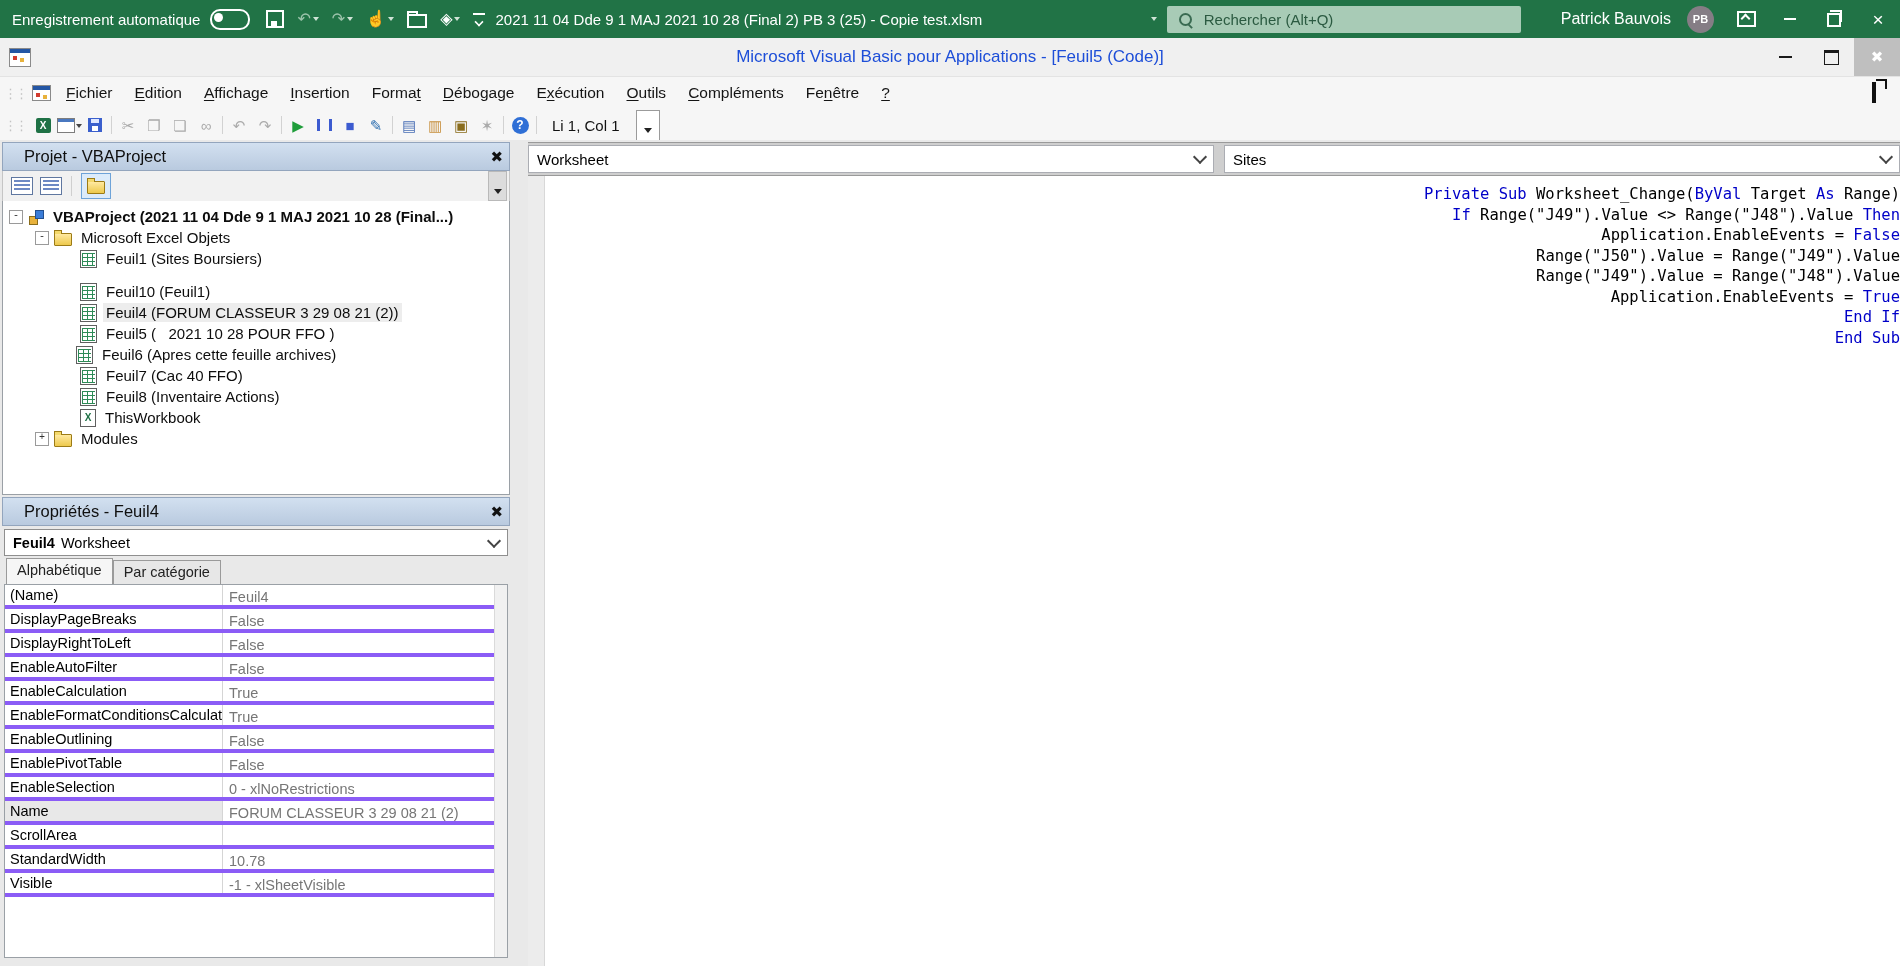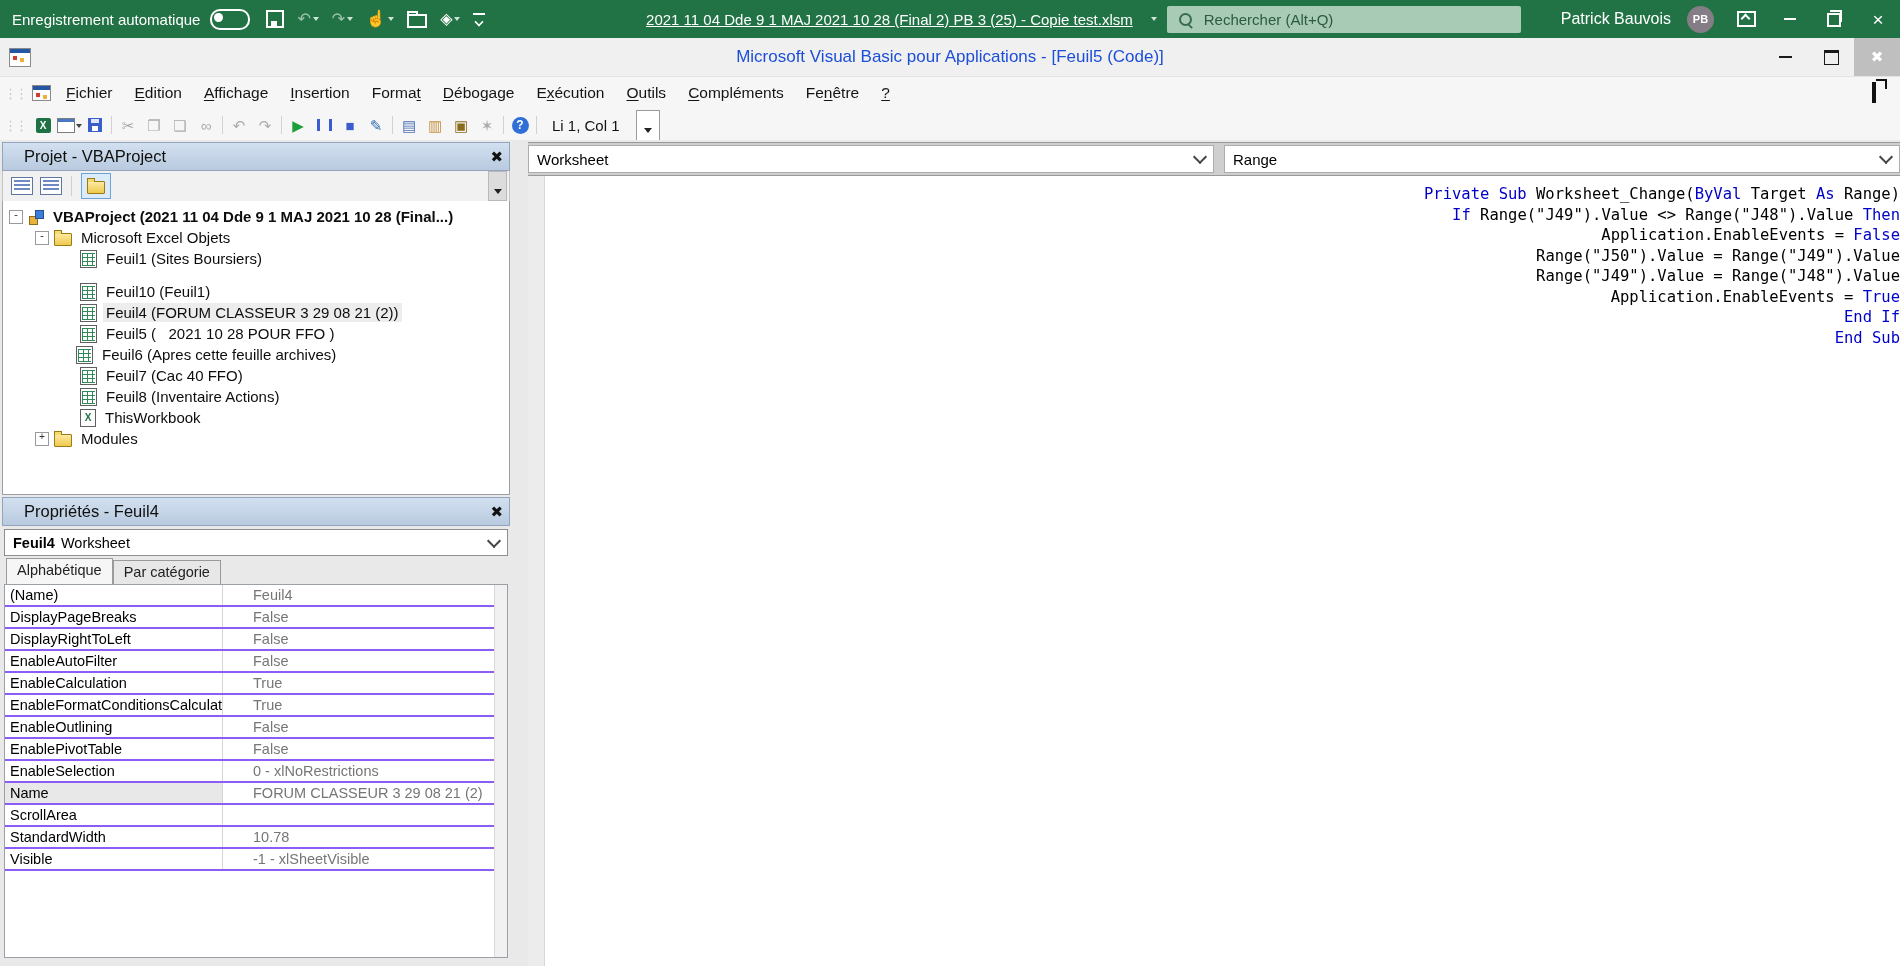--- a/index.html
+++ b/index.html
@@ -16,21 +16,21 @@
   .qat-btn{display:flex;align-items:center;gap:2px;}
   .qat .g{font-size:16px;line-height:1;color:#fff;}
   .qat .dim{color:#9cc3ab;}
   .caret-dn{width:0;height:0;border:3px solid transparent;border-top:4px solid #cfe3d6;margin-top:3px;}
   .i-floppy-o{width:14px;height:14px;border:2px solid #fff;position:relative;}
   .i-floppy-o::after{content:"";position:absolute;left:3px;bottom:0;width:6px;height:5px;background:#fff;}
   .i-folder-o{width:16px;height:10px;border:2px solid #fff;position:relative;margin-top:4px;}
   .i-folder-o::before{content:"";position:absolute;top:-5px;left:-2px;width:7px;height:3px;border:2px solid #fff;border-bottom:none;}
   .i-chevbar{width:12px;border-top:2px solid #fff;position:relative;height:10px;}
   .i-chevbar::after{content:"";position:absolute;left:2px;top:3px;width:6px;height:6px;border-right:2px solid #fff;border-bottom:2px solid #fff;transform:rotate(45deg) scale(.8);}
-  .xl-title{flex:1;display:flex;justify-content:flex-end;align-items:center;gap:18px;min-width:0;text-decoration:underline;}
+  .xl-title{flex:1;display:flex;justify-content:space-between;align-items:center;gap:18px;min-width:0;}
   .xl-title .t{font-size:15px;white-space:nowrap;overflow:hidden;text-overflow:ellipsis;}
   .search{width:330px;height:27px;background:#a8cbb6;border-radius:2px;display:flex;align-items:center;gap:12px;padding:0 12px;color:#2b5a41;font-size:15px;flex:none;margin-right:30px;}
   .i-lens{width:9px;height:9px;border:2px solid #3a6b52;border-radius:50%;position:relative;flex:none;}
   .i-lens::after{content:"";position:absolute;left:8px;top:8px;width:2px;height:6px;background:#3a6b52;transform:rotate(-45deg);}
   .account{display:flex;align-items:center;gap:16px;}
   .uname{font-size:16px;white-space:nowrap;}
   .avatar{width:27px;height:27px;border-radius:50%;background:#857d85;color:#fff;font-size:11px;font-weight:bold;display:flex;align-items:center;justify-content:center;}
   .winbtns{display:flex;align-items:center;}
   .wb{width:44px;height:38px;display:flex;align-items:center;justify-content:center;color:#fff;}
   .i-ribbon{width:15px;height:12px;border:2px solid #fff;position:relative;}
@@ -112,21 +112,21 @@
   .ic-proj::after{content:"";position:absolute;left:7px;top:1px;width:7px;height:7px;background:#3b7dd8;border:1px solid #24508f;}
 
   
   .obj-combo{height:25px;border:1px solid #8f8f8f;background:#fff;margin:3px 2px 2px 2px;display:flex;align-items:center;padding:0 8px;font-size:14.5px;flex:none;}
   .obj-combo b{margin-right:6px;}
   .cv{width:8px;height:8px;border-right:2px solid #444;border-bottom:2px solid #444;transform:rotate(45deg);margin-left:auto;margin-top:-4px;flex:none;}
   .ptabs{height:26px;display:flex;align-items:flex-end;padding-left:4px;flex:none;}
   .ptab{font-size:14.5px;padding:3px 10px 4px 10px;border:1px solid #9a9a9a;border-bottom:none;background:#e7e7e7;color:#222;}
   .ptab.active{background:#f6f6f6;position:relative;z-index:2;padding-bottom:6px;}
   .props-grid{flex:1;background:#fff;border:1px solid #9aa0a6;margin:0 2px 8px 2px;position:relative;overflow:hidden;}
-  .prow{display:flex;height:20px;border-bottom:2px solid #8b5cf6;font-size:14.5px;align-items:center;gap:24px;}
+  .prow{display:flex;height:20px;border-bottom:4px solid #8b5cf6;font-size:14.5px;align-items:flex-end;}
   .pname{width:212px;flex:none;padding-left:5px;border-right:1px solid #d5d5d5;color:#000;overflow:hidden;white-space:nowrap;height:100%;display:flex;align-items:center;}
   .pname.sel{background:#e8e8e8;}
   .pval{flex:1;padding-left:6px;color:#767676;white-space:nowrap;overflow:hidden;}
   .props-scroll{position:absolute;right:0;top:0;bottom:0;width:12px;background:#f1f1f1;border-left:1px solid #dadada;}
 
   
   .code-col{position:absolute;left:528px;top:2px;right:0;bottom:0;display:flex;flex-direction:column;border-top:1px solid #9a9a9a;}
   .combo-row{height:32px;background:#cfcfcf;display:flex;align-items:center;border-bottom:1px solid #9a9a9a;}
   .combo{height:26px;background:#fff;border:1px solid #abadb3;display:flex;align-items:center;padding:0 8px;font-size:15px;color:#000;}
   .combo.left{width:668px;flex:none;margin-right:10px;}
@@ -459,21 +459,21 @@
       </div>
     </div>
 
     <div class="code-col">
       <div class="combo-row">
         <div class="combo left">
           <span>Worksheet</span>
           <span class="cv"></span>
         </div>
         <div class="combo right">
-          <span>Range</span>
+          <span>Sites</span>
           <span class="cv"></span>
         </div>
       </div>
       <div class="code-area">
         <span class="margin-strip"></span>
         <div>
             <div class="code-line"><span class="kw">Private Sub</span><span class="tx"> Worksheet_Change(</span><span class="kw">ByVal</span><span class="tx"> Target </span><span class="kw">As</span><span class="tx"> Range)</span></div>
             <div class="code-line"><span class="kw">If</span><span class="tx"> Range("J49").Value &lt;&gt; Range("J48").Value </span><span class="kw">Then</span></div>
             <div class="code-line"><span class="tx">Application.EnableEvents = </span><span class="kw">False</span></div>
             <div class="code-line"><span class="tx">Range("J50").Value = Range("J49").Value</span></div>

